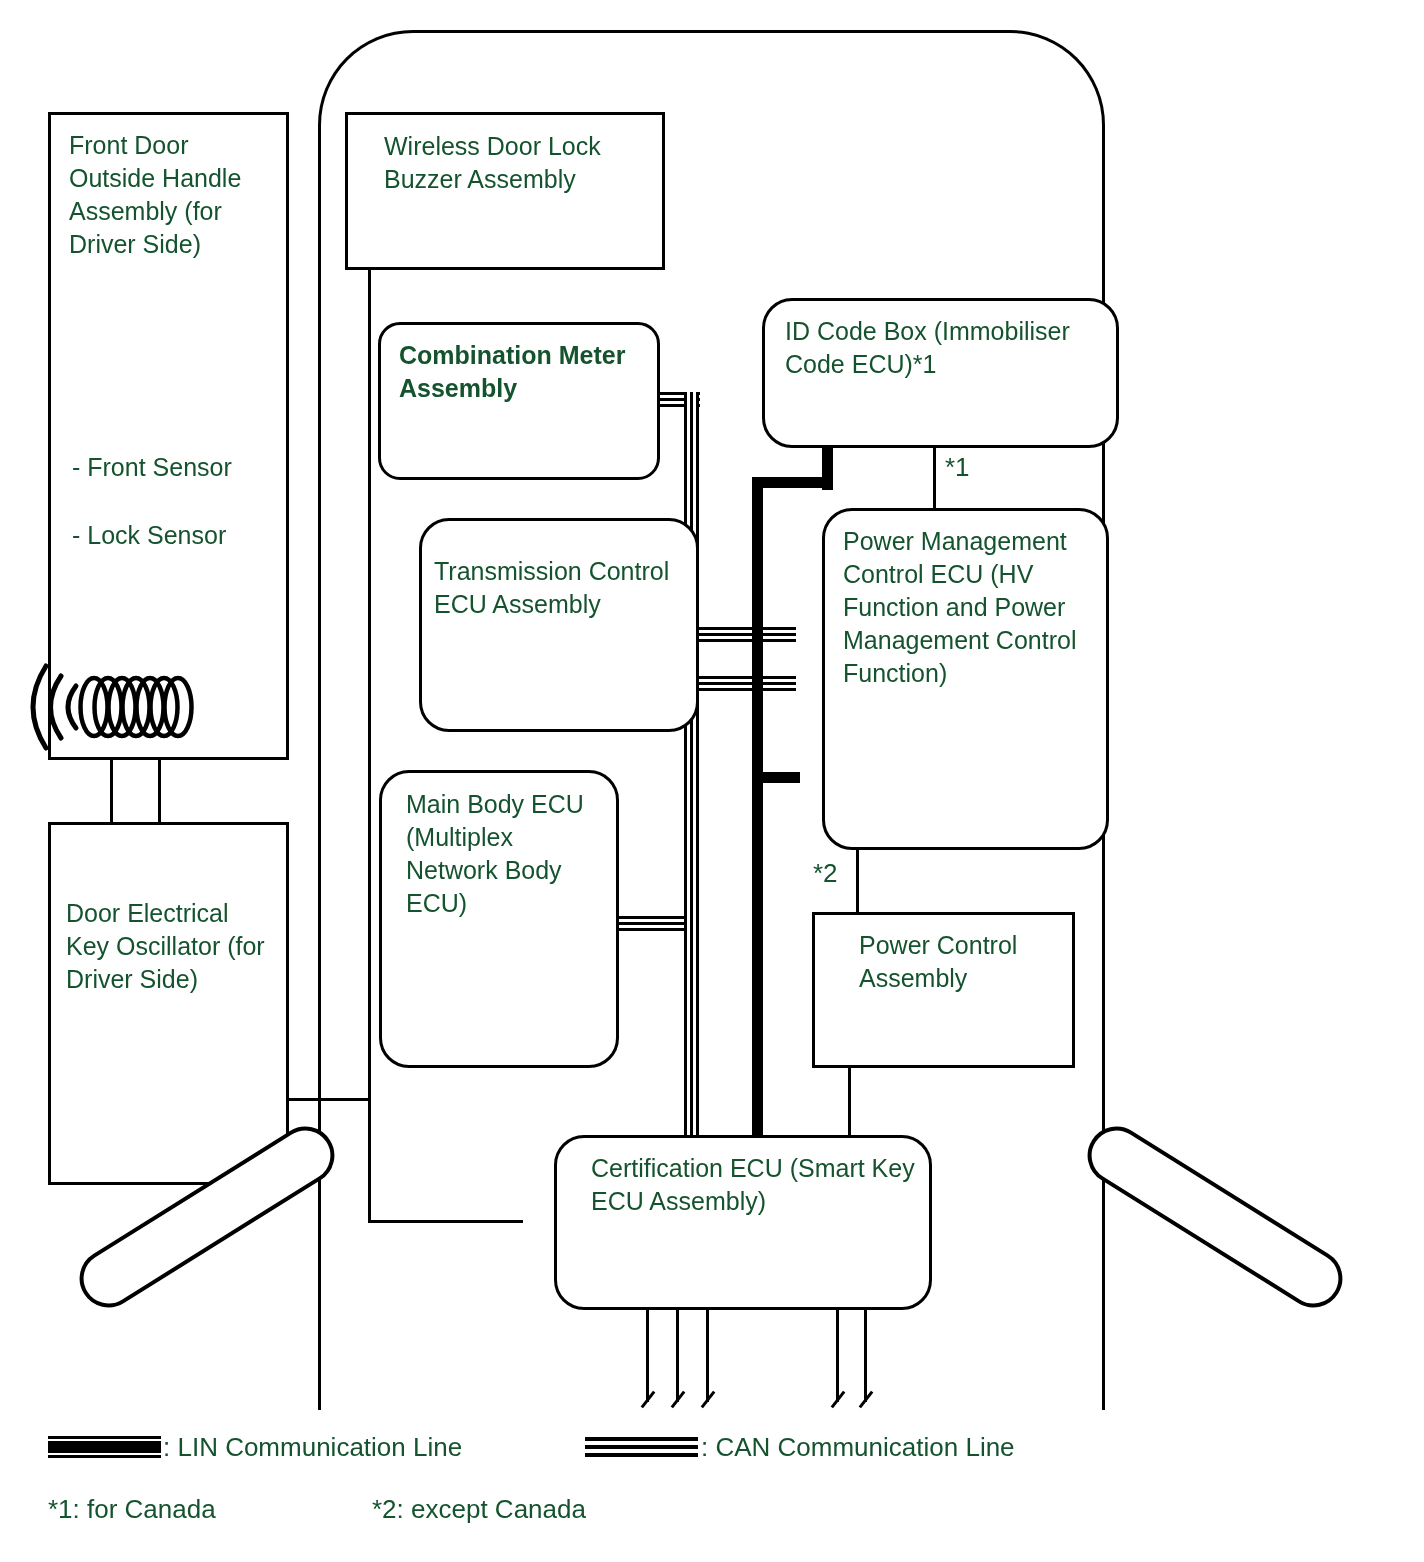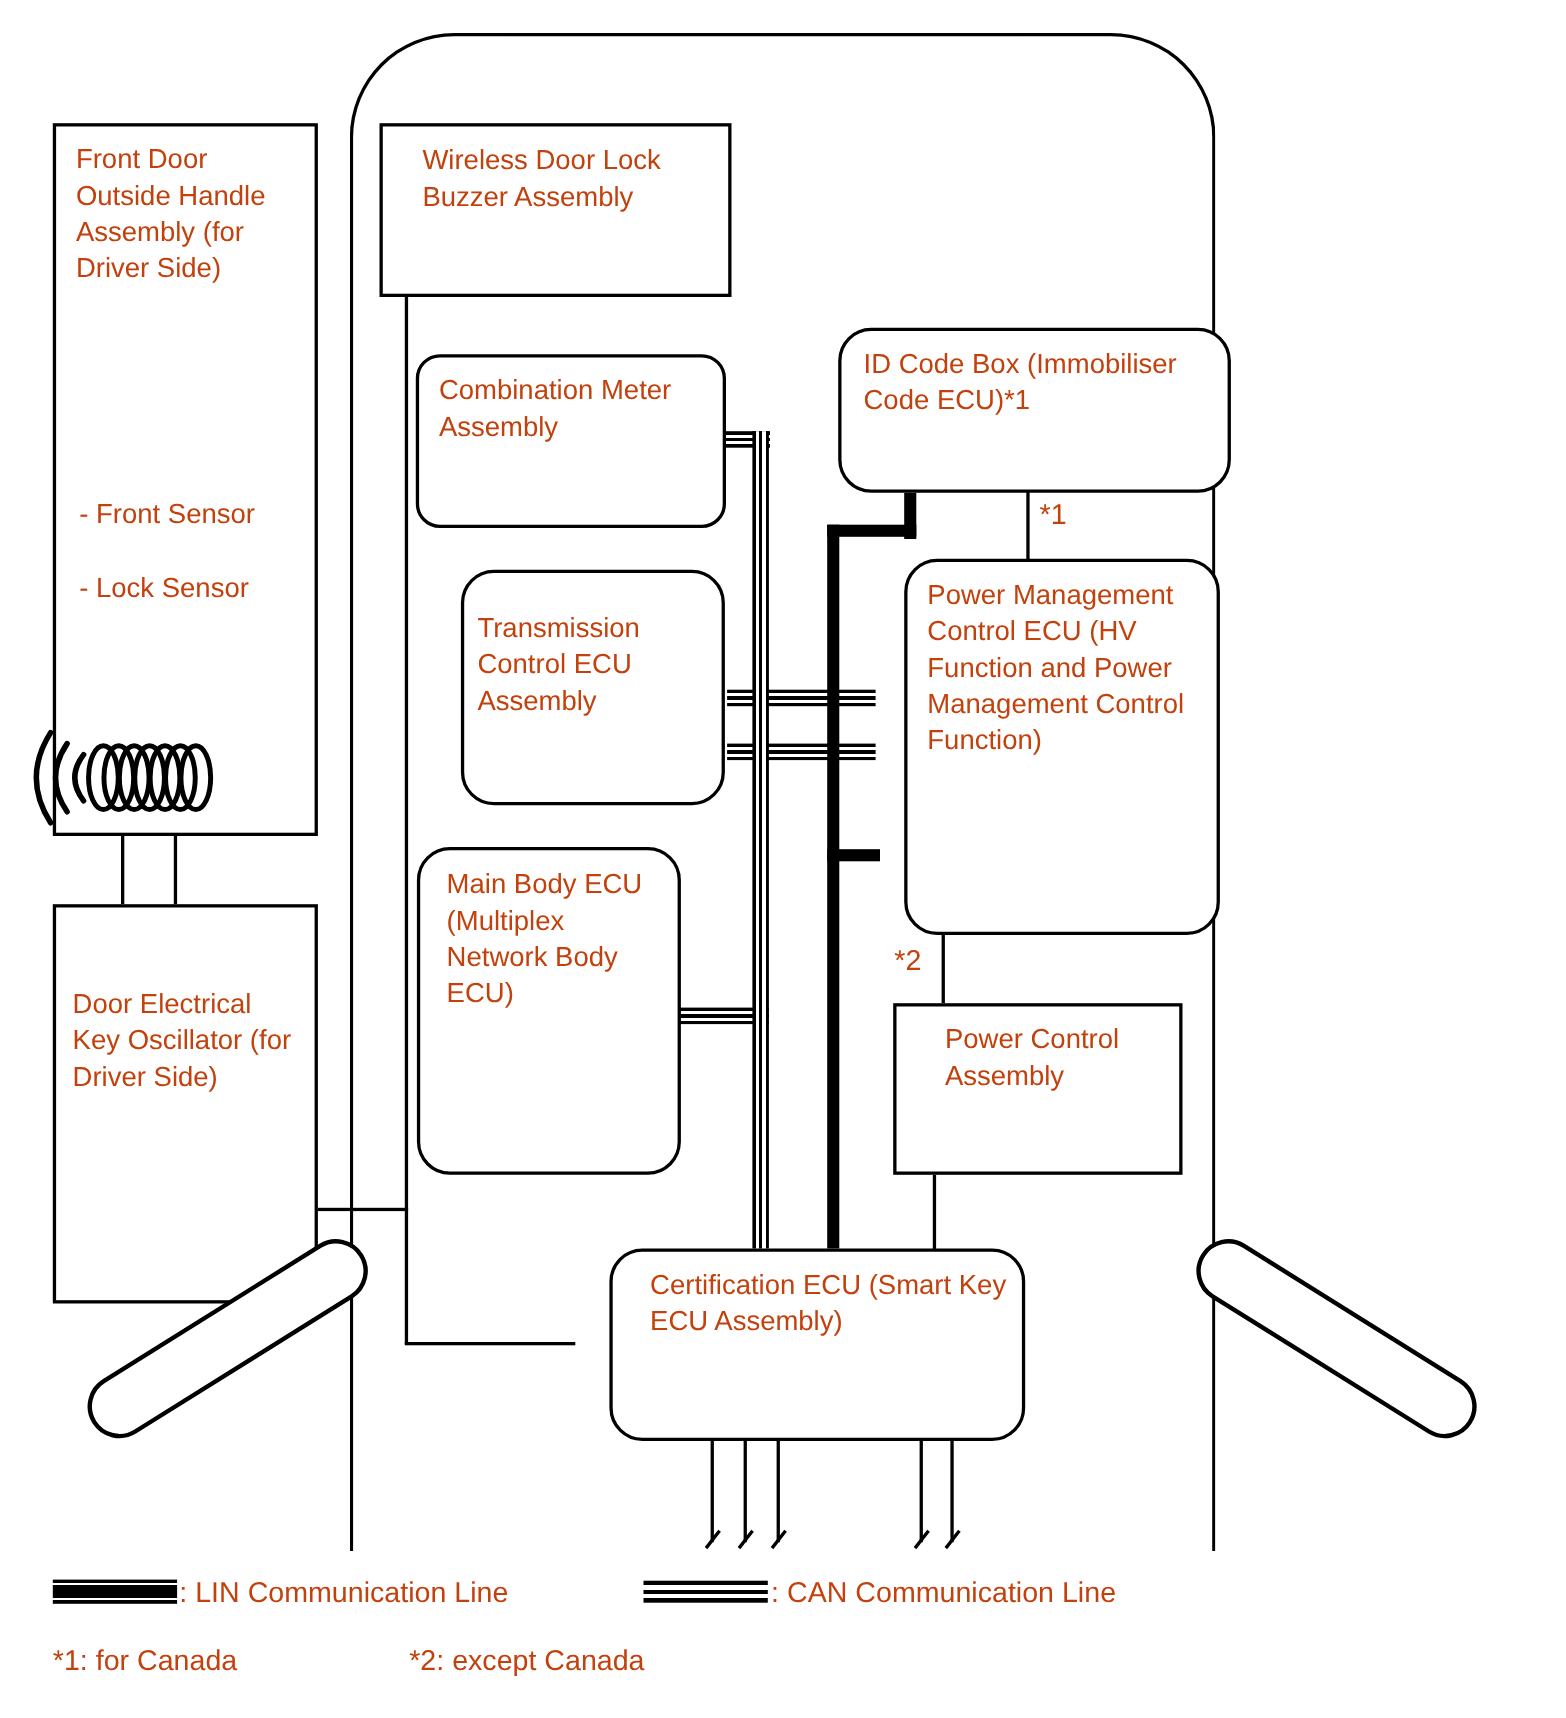--- a/index.html
+++ b/index.html
@@ -1,33 +1,33 @@
 <!DOCTYPE html>
 <html><head>
 <meta charset="utf-8">
 <style>
   html,body { margin:0; padding:0; background:#ffffff; }
   .canvas {
     position:relative; width:1424px; height:1562px; background:#fff;
-    font-family:"Liberation Sans","DejaVu Sans",sans-serif; color:#c2410c;
+    font-family:"Liberation Sans","DejaVu Sans",sans-serif; color:#14532d;
     overflow:hidden;
   }
   
   .body-outline {
     position:absolute; left:318px; top:30px; width:787px; height:1380px;
     border:3px solid #000; border-bottom:none; border-radius:95px 95px 0 0;
     box-sizing:border-box; z-index:0; background:transparent;
   }
   
   .box {
     position:absolute; background:#fff; border:3px solid #000; box-sizing:border-box;
     z-index:2; font-size:25px; line-height:1.32;
   }
   .rounded { border-radius:30px;margin-left:34px; }
-  .rounded-sm { border-radius:22px; }
+  .rounded-sm { border-radius:22px;font-weight:bold; }
   .box .item { position:absolute; }
   
   .tline { position:absolute; background:#000; z-index:1; }
   .tline.v { width:3px; }
   .tline.h { height:3px; }
   
   .lin-v { position:absolute; width:11px; background:#000; z-index:1; }
   .lin-h { position:absolute; height:11px; background:#000; z-index:1; }
   
   .can-v { position:absolute; width:15px; z-index:1;
@@ -104,21 +104,21 @@
   </div>
 
   <div class="box rounded-sm" style="left:378px; top:322px; width:282px; height:158px; padding:14px 12px 0 18px">
     <div>Combination Meter Assembly</div>
   </div>
 
   <div class="box rounded" style="left:728px; top:298px; width:357px; height:150px; padding:14px 14px 0 20px">
     <div>ID Code Box (Immobiliser Code ECU)*1</div>
   </div>
 
-  <div class="box rounded" style="left:385px; top:518px; width:240px; height:214px; padding:34px 24px 0 12px">
+  <div class="box rounded" style="left:385px; top:518px; width:280px; height:214px; padding:34px 24px 0 12px">
     <div>Transmission Control ECU Assembly</div>
   </div>
 
   <div class="box rounded" style="left:788px; top:508px; width:287px; height:342px; padding:14px 12px 0 18px">
     <div>Power Management Control ECU (HV Function and Power Management Control Function)</div>
   </div>
 
   <div class="box rounded" style="left:345px; top:770px; width:240px; height:298px; padding:15px 8px 16px 24px">
     <div>Main Body ECU (Multiplex Network Body ECU)</div>
   </div>

